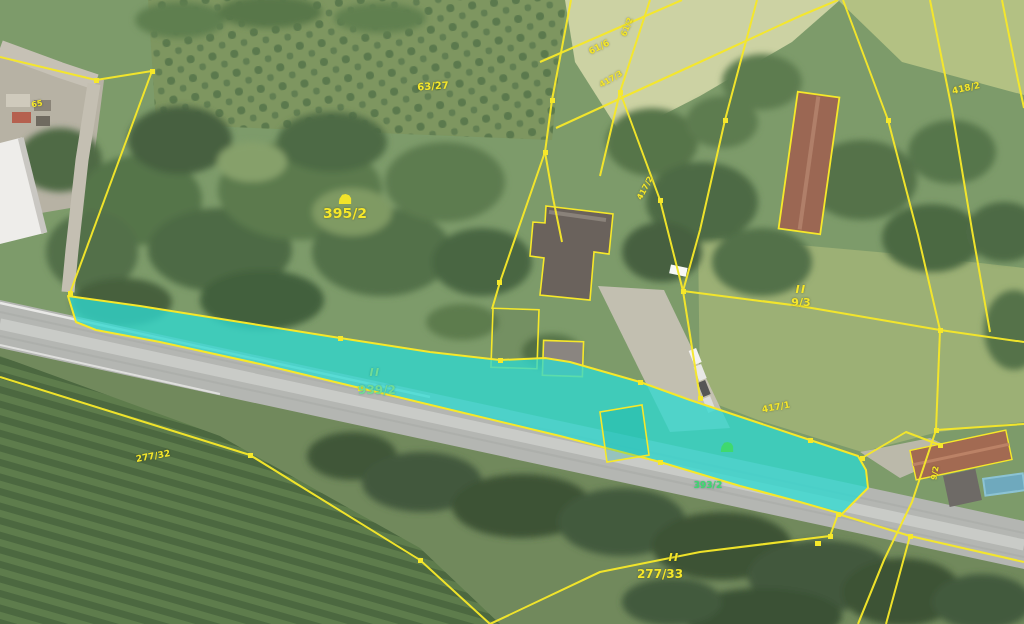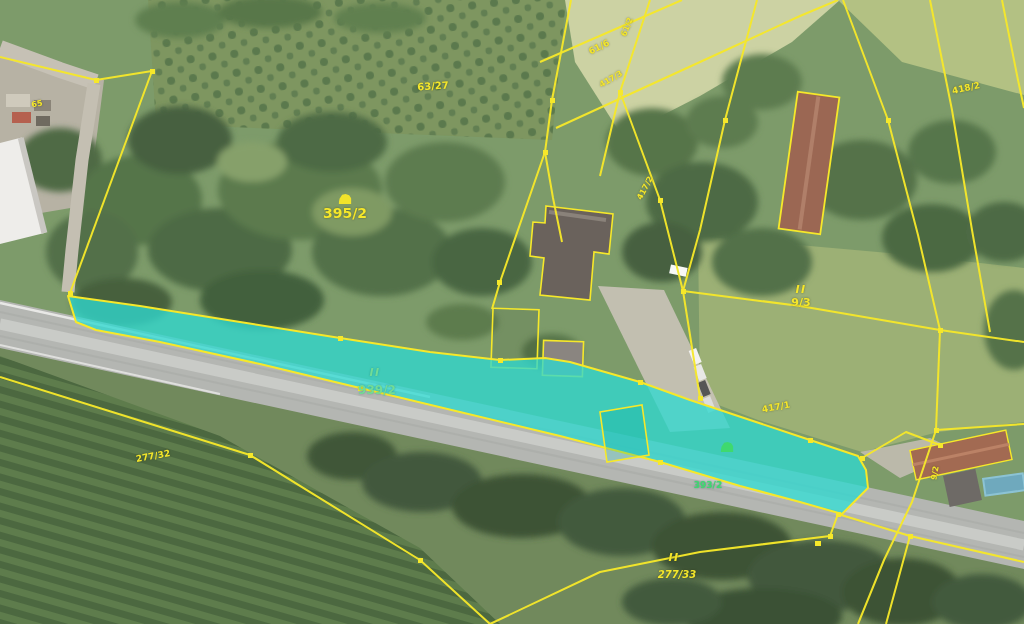--- a/index.html
+++ b/index.html
@@ -226,17 +226,17 @@
       <span class="bldg-icon y" style="left: 345px; top: 199px;"></span>
       <span class="lbl y" style="left: 345px; top: 213px; font-size: 14px; transform: translate(-50%, -50%) rotate(0deg);">395/2</span>
       <span class="lbl y sym" style="left: 801px; top: 289px; font-size: 11px; transform: translate(-50%, -50%) rotate(0deg);">II</span>
       <span class="lbl y" style="left: 801px; top: 302px; font-size: 11px; transform: translate(-50%, -50%) rotate(0deg);">9/3</span>
       <span class="lbl g2 sym" style="left: 375px; top: 372px; font-size: 11px; transform: translate(-50%, -50%) rotate(0deg);">II</span>
       <span class="lbl g2" style="left: 377px; top: 390px; font-size: 12px; transform: translate(-50%, -50%) rotate(0deg);">939/2</span>
       <span class="bldg-icon g" style="left: 727px; top: 447px;"></span>
       <span class="lbl g" style="left: 708px; top: 461px; font-size: 9px; transform: translate(-50%, -50%) rotate(0deg); margin-top: 24px;">393/2</span>
       <span class="lbl y" style="left: 153px; top: 456px; font-size: 9px; transform: translate(-50%, -50%) rotate(-10deg);">277/32</span>
       <span class="lbl y sym" style="left: 674px; top: 557px; font-size: 11px; transform: translate(-50%, -50%) rotate(0deg);">II</span>
-      <span class="lbl y" style="left: 677px; top: 574px; font-size: 10px; transform: translate(-50%, -50%) rotate(0deg); font-style: italic;">277/33</span>
+      <span class="lbl y" style="left: 660px; top: 574px; font-size: 12px; transform: translate(-50%, -50%) rotate(0deg);">277/33</span>
       <span class="lbl y" style="left: 776px; top: 407px; font-size: 9px; transform: translate(-50%, -50%) rotate(-10deg);">417/1</span>
       <span class="lbl y" style="left: 935px; top: 473px; font-size: 8px; transform: translate(-50%, -50%) rotate(-80deg);">9/2</span>
     </div>
 </div>
 
 </body></html>

